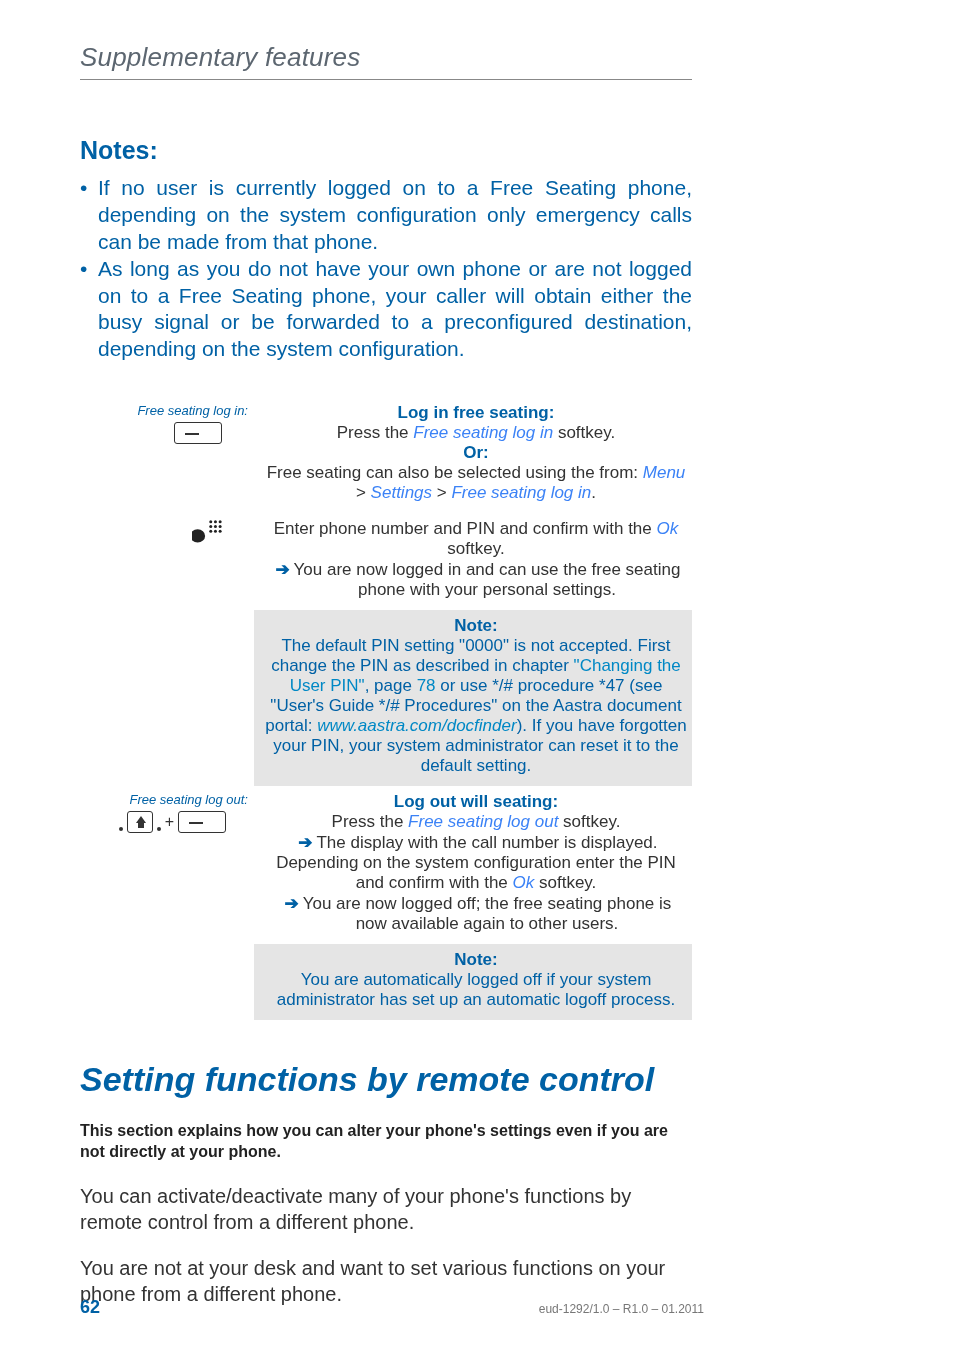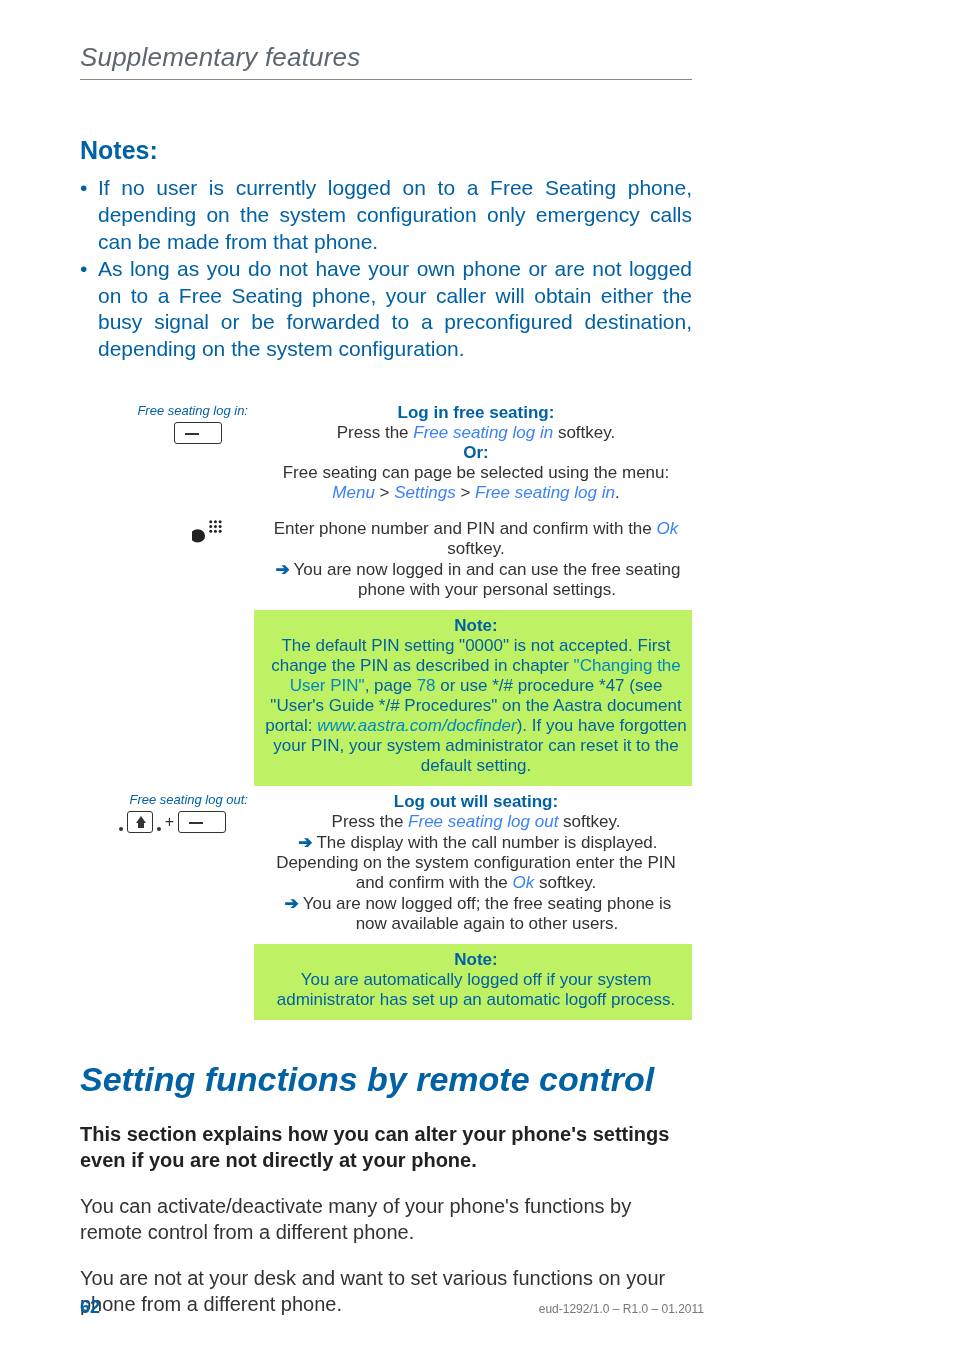--- a/index.html
+++ b/index.html
@@ -10,21 +10,21 @@
   .notes-block { margin-bottom: 34px; }
   .notes-title { color: #0061a5; font-weight: 700; font-size: 25px; margin-bottom: 10px; }
   .notes-list { color: #0061a5; font-size: 21px; line-height: 1.28; padding-left: 0; list-style: none; }
   .notes-list li { display: flex; }
   .notes-list .bullet { width: 18px; flex: 0 0 18px; }
   .notes-list .txt { flex: 1; text-align: justify; }
   .proc-table { display: table; width: 100%; border-collapse: collapse; }
   .proc-row { display: table-row; }
   .proc-left { display: table-cell; width: 174px; vertical-align: top; padding: 6px 6px 10px 0; font-size: 15px; text-align: right; }
   .proc-right { display: table-cell; vertical-align: top; padding: 6px 4px 10px 10px; font-size: 17px; }
-  .proc-row.shade .proc-right { background: #bef264; }
+  .proc-row.shade .proc-right { background: #e5e5e5; }
   .proc-row.shade .proc-left { background: transparent; }
   .left-caption { color: #0061a5; font-style: italic; font-size: 13px; display: block; margin-bottom: 4px; }
   .left-icon-wrap { text-align: right; padding-right: 26px; }
   .softkey-glyph { display: inline-block; width: 48px; height: 22px; border: 1.8px solid #333; border-radius: 3px; position: relative; background: #fff; }
   .softkey-glyph::after { content: ""; position: absolute; left: 10px; top: 10px; width: 14px; height: 2px; background: #333; }
   .shift-softkey { display: inline-flex; align-items: center; gap: 4px; justify-content: flex-end; width: 100%; padding-right: 22px; }
   .shift-key { display:inline-block; width:26px; height:22px; border:1.6px solid #333; border-radius:3px; position:relative; background:#fff; }
   .shift-key::before { content:""; position:absolute; left:8px; top:4px; width:0; height:0; border-left:5px solid transparent; border-right:5px solid transparent; border-bottom:7px solid #333; }
   .shift-key::after { content:""; position:absolute; left:10px; top:10px; width:6px; height:6px; background:#333; }
   .shift-dot { width:4px; height:4px; background:#333; border-radius:50%; align-self:flex-end; margin-bottom:2px; }
@@ -34,21 +34,21 @@
   .r-strong { color:#0061a5; font-weight:700; }
   .r-ital { color:#3b82f6; font-style:italic; }
   .r-link { color:#0088c5; font-style: italic; }
   .r-linkq { color:#0088c5; }
   .arrow { color:#0061a5; font-weight:700; }
   .r-note-body { color:#0061a5; }
   .proc-right p { margin: 0; text-align: center; }
   .proc-right .indent { padding-left: 22px; text-indent: -22px; }
   .proc-right .indent .arrow { display:inline-block; width:22px; text-indent:0; }
   h1.section-title { color:#0061a5; font-style:italic; font-weight:700; font-size:34px; margin-top:40px; margin-bottom:22px; }
-  .lead { font-weight:700; font-size:20px; line-height:1.3; margin-bottom:20px; color: #222; }
+  .lead { font-weight:700; font-size:16px; line-height:1.3; margin-bottom:20px; color: #222; }
   .body-p { font-size:20px; line-height:1.3; margin-bottom:20px; color:#333; }
   .footer { position:absolute; bottom:34px; left:80px; right:68px; display:flex; justify-content:space-between; align-items:baseline; }
   .page-num { color:#0061a5; font-weight:700; font-size:18px; }
   .doc-id { color:#777; font-size:12px; }
 </style>
 </head>
 <body>
 
 <div class="page">
   <div class="running-head">Supplementary features</div>
@@ -75,21 +75,21 @@
         <span class="left-caption">Free seating log in:</span>
         <span class="left-icon-wrap"><span class="softkey-glyph"></span></span>
       </div>
       <div class="proc-right">
         <p><span class="r-strong">Log in free seating:</span></p>
         <p>
           <span>Press the </span><span class="r-ital">Free seating log in</span><span> softkey.</span>
         </p>
         <p><span class="r-strong">Or:</span></p>
         <p>
-          <span>Free seating can page be selected using the menu: </span><span class="r-ital">Menu</span><span> &gt; </span><span class="r-ital">Settings</span><span> &gt; </span><span class="r-ital">Free seating log in</span><span>.</span>
+          <span>Free seating can also be selected using the from: </span><span class="r-ital">Menu</span><span> &gt; </span><span class="r-ital">Settings</span><span> &gt; </span><span class="r-ital">Free seating log in</span><span>.</span>
         </p>
       </div>
     </div>
 
     <div class="proc-row">
       <div class="proc-left">
         <span class="left-icon-wrap"><span class="dial-icon">
           <svg viewBox="0 0 32 32">
                 <g fill="#222">
                   <ellipse cx="6" cy="18" rx="8" ry="7" fill="#222"></ellipse>

